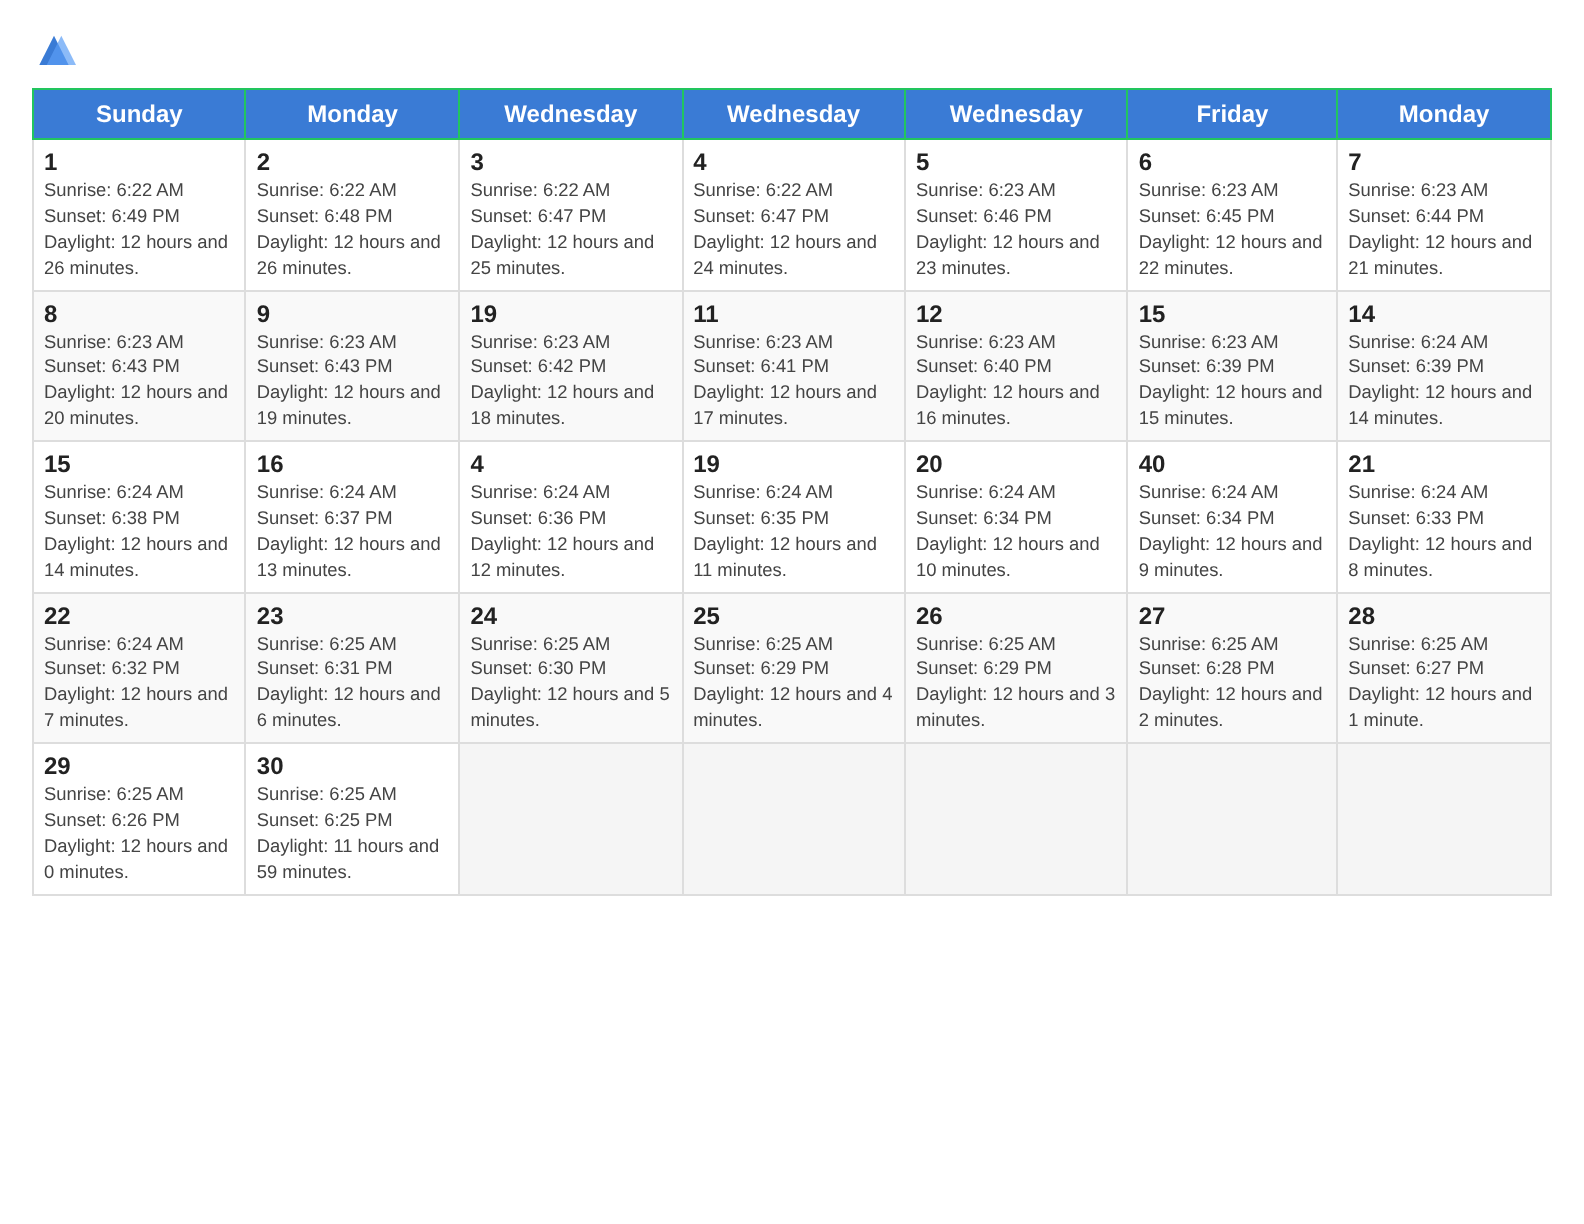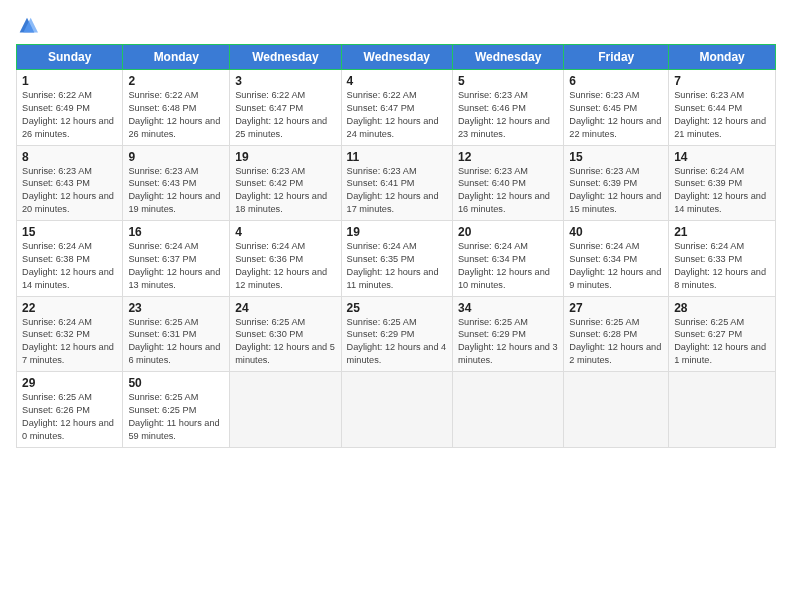--- a/index.html
+++ b/index.html
@@ -235,39 +235,39 @@
           </td>
           <td>
             <span class="day-num">24</span>
             <div class="day-info">Sunrise: 6:25 AM<br>Sunset: 6:30 PM<br>Daylight: 12 hours and 5 minutes.</div>
           </td>
           <td>
             <span class="day-num">25</span>
             <div class="day-info">Sunrise: 6:25 AM<br>Sunset: 6:29 PM<br>Daylight: 12 hours and 4 minutes.</div>
           </td>
           <td>
-            <span class="day-num">34</span>
+            <span class="day-num">26</span>
             <div class="day-info">Sunrise: 6:25 AM<br>Sunset: 6:29 PM<br>Daylight: 12 hours and 3 minutes.</div>
           </td>
           <td>
             <span class="day-num">27</span>
             <div class="day-info">Sunrise: 6:25 AM<br>Sunset: 6:28 PM<br>Daylight: 12 hours and 2 minutes.</div>
           </td>
           <td>
             <span class="day-num">28</span>
             <div class="day-info">Sunrise: 6:25 AM<br>Sunset: 6:27 PM<br>Daylight: 12 hours and 1 minute.</div>
           </td>
         </tr>
         <tr>
           <td>
             <span class="day-num">29</span>
             <div class="day-info">Sunrise: 6:25 AM<br>Sunset: 6:26 PM<br>Daylight: 12 hours and 0 minutes.</div>
           </td>
           <td>
-            <span class="day-num">50</span>
+            <span class="day-num">30</span>
             <div class="day-info">Sunrise: 6:25 AM<br>Sunset: 6:25 PM<br>Daylight: 11 hours and 59 minutes.</div>
           </td>
           <td class="empty"></td>
           <td class="empty"></td>
           <td class="empty"></td>
           <td class="empty"></td>
           <td class="empty"></td>
         </tr>
       </tbody>
   </table>

